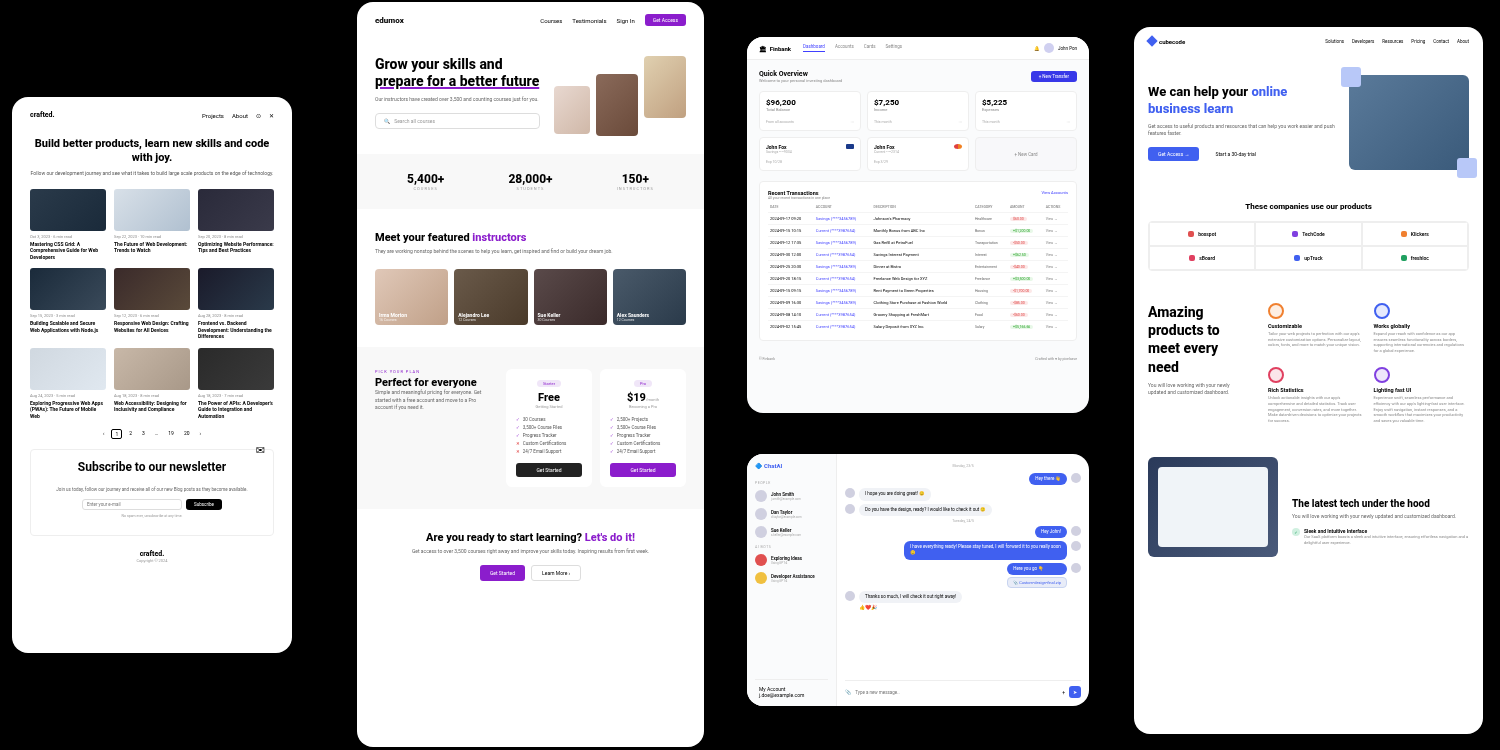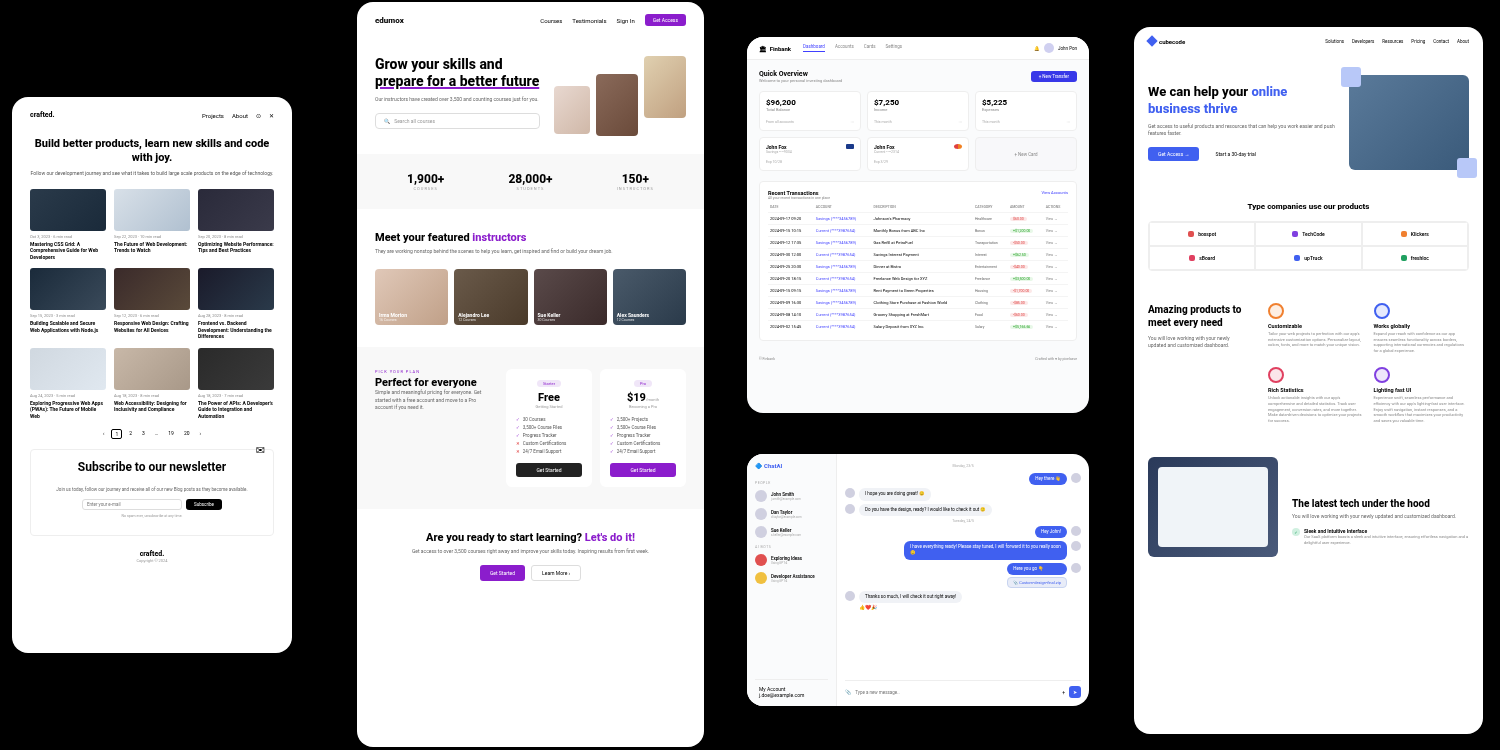--- a/index.html
+++ b/index.html
@@ -188,21 +188,21 @@
 .cube .hero-img::before,.cube .hero-img::after{content:"";position:absolute;width:20px;height:20px;background:#b8c8f8;border-radius:3px}
 .cube .hero-img::before{top:-8px;left:-8px}
 .cube .hero-img::after{bottom:-8px;right:-8px}
 .cube .companies{text-align:center;padding:12px 14px}
 .cube .companies h3{font-size:8px;font-weight:800;margin-bottom:10px}
 .cube .comp-grid{display:grid;grid-template-columns:1fr 1fr 1fr;border:1px solid #eee;border-radius:4px;overflow:hidden}
 .cube .comp{padding:8px;border:1px solid #eee;display:flex;gap:4px;align-items:center;justify-content:center;font-size:5px;font-weight:600}
 .cube .comp .dot{width:6px;height:6px;border-radius:2px}
 .cube .features{padding:20px 14px;display:flex;gap:20px}
 .cube .features-left{width:100px}
-.cube .features h2{font-size:10px;font-weight:800;line-height:1.3;margin-bottom:6px}
+.cube .features h2{font-size:14px;font-weight:800;line-height:1.3;margin-bottom:6px}
 .cube .features p{font-size:5px;color:#666;line-height:1.4}
 .cube .feat-grid{flex:1;display:grid;grid-template-columns:1fr 1fr;gap:14px 10px}
 .cube .feat .icon{width:16px;height:16px;border-radius:50%;margin-bottom:4px}
 .cube .feat h4{font-size:5.5px;font-weight:700;margin-bottom:2px}
 .cube .feat p{font-size:4px;color:#888;line-height:1.4}
 .cube .tech{padding:14px;display:flex;gap:14px;align-items:flex-end}
 .cube .tech-img{width:130px;height:100px;background:linear-gradient(135deg,#2a3a5a,#4a5a7a);border-radius:6px;position:relative}
 .cube .tech-img::after{content:"";position:absolute;inset:10px;background:#f0f4f8;border-radius:4px}
 .cube .tech-right{flex:1}
 .cube .tech h2{font-size:10px;font-weight:800;margin-bottom:4px}
@@ -320,21 +320,21 @@
         </div>
     </div>
     <div class="hero-imgs">
       <div class="i0"></div>
       <div class="i1"></div>
       <div class="i2"></div>
     </div>
   </div>
   <div class="stats" id="edumax-stats">
       <div class="stat">
-        <div class="num">1,900+</div>
+        <div class="num">5,400+</div>
         <div class="lbl">Courses</div>
       </div>
       <div class="stat">
         <div class="num">28,000+</div>
         <div class="lbl">Students</div>
       </div>
       <div class="stat">
         <div class="num">150+</div>
         <div class="lbl">Instructors</div>
       </div>
@@ -737,31 +737,31 @@
         <span>Solutions</span>
         <span>Developers</span>
         <span>Resources</span>
         <span>Pricing</span>
         <span>Contact</span>
         <span>About</span>
       </div>
   </div>
   <div class="hero">
     <div class="hero-left">
-      <h1><span>We can help your </span><span class="c">online business thrive</span></h1>
+      <h1><span>We can help your </span><span class="c">online business learn</span></h1>
       <p>Get access to useful products and resources that can help you work easier and push features faster.</p>
       <div class="btns">
         <button class="primary">Get Access →</button>
         <button class="secondary">Start a 30-day trial</button>
       </div>
     </div>
     <div class="hero-img"></div>
   </div>
   <div class="companies">
-    <h3>Type companies use our products</h3>
+    <h3>These companies use our products</h3>
     <div class="comp-grid" id="cube-comp">
         <div class="comp"><div class="dot" style="background:#e05050"></div>boxspot</div>
         <div class="comp"><div class="dot" style="background:#8040e0"></div>TechCode</div>
         <div class="comp"><div class="dot" style="background:#f08030"></div>Klickers</div>
         <div class="comp"><div class="dot" style="background:#e04060"></div>sBoard</div>
         <div class="comp"><div class="dot" style="background:#4060f0"></div>upTruck</div>
         <div class="comp"><div class="dot" style="background:#20a060"></div>freshloc</div>
       </div>
   </div>
   <div class="features">

